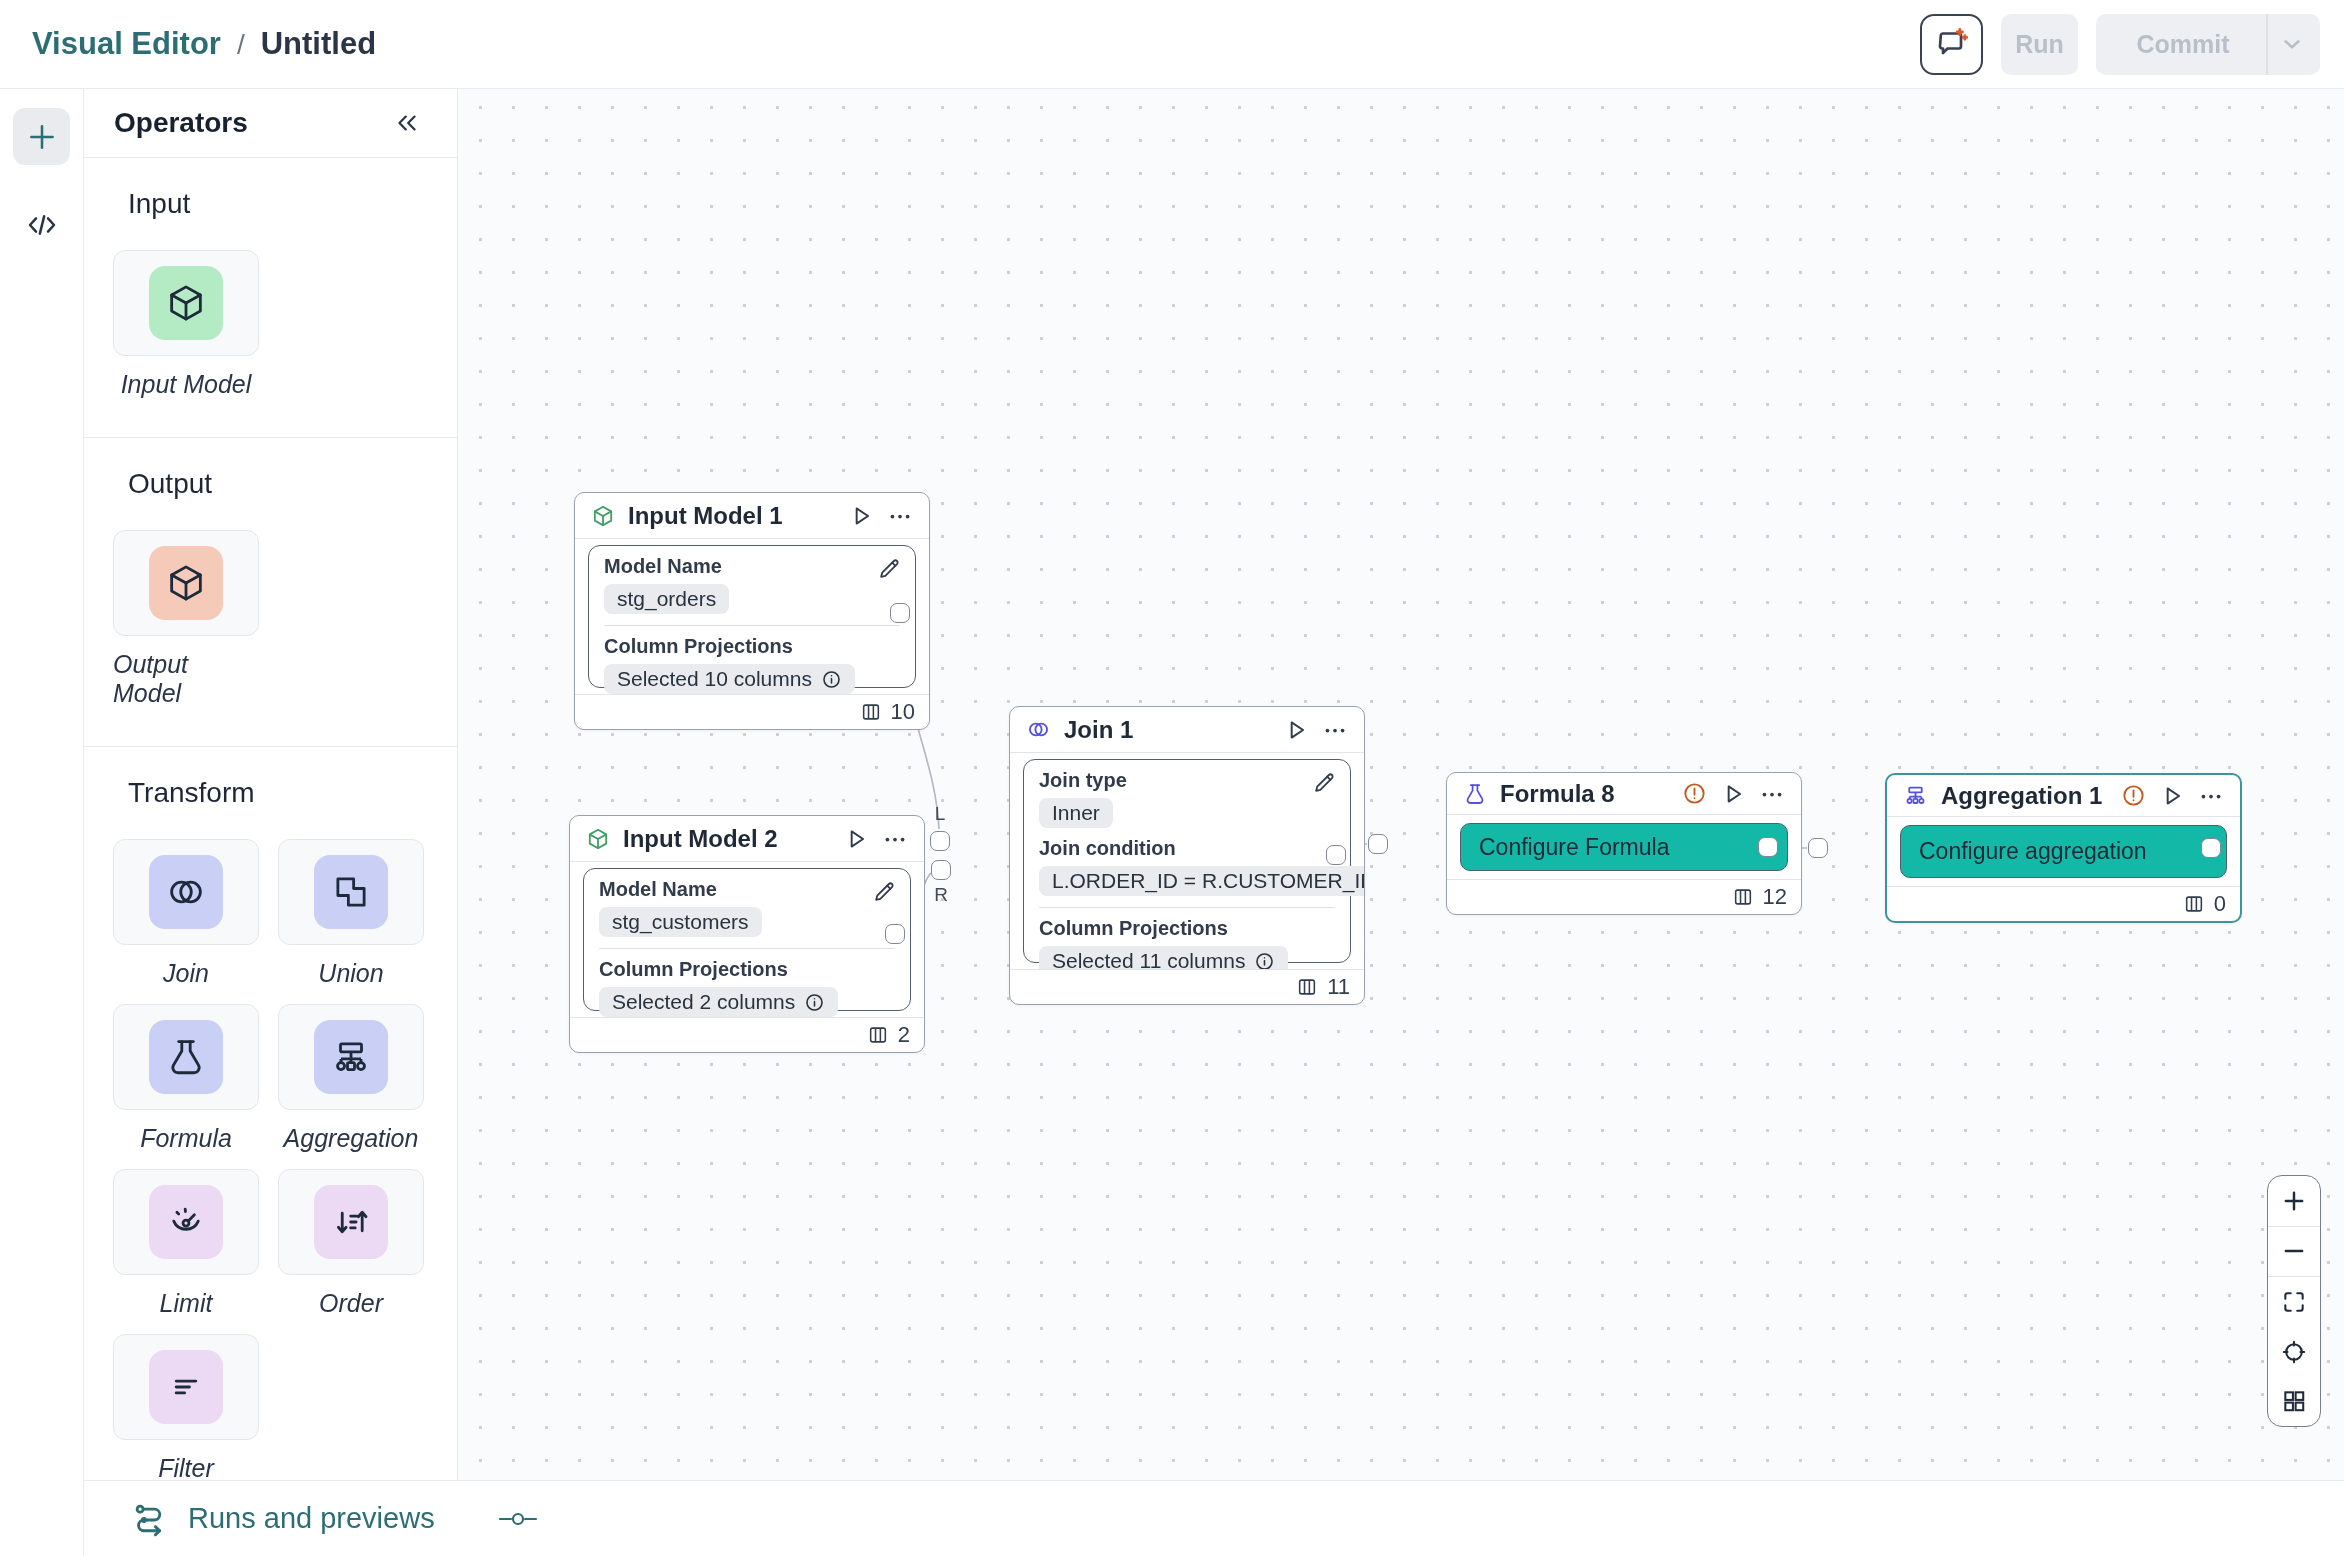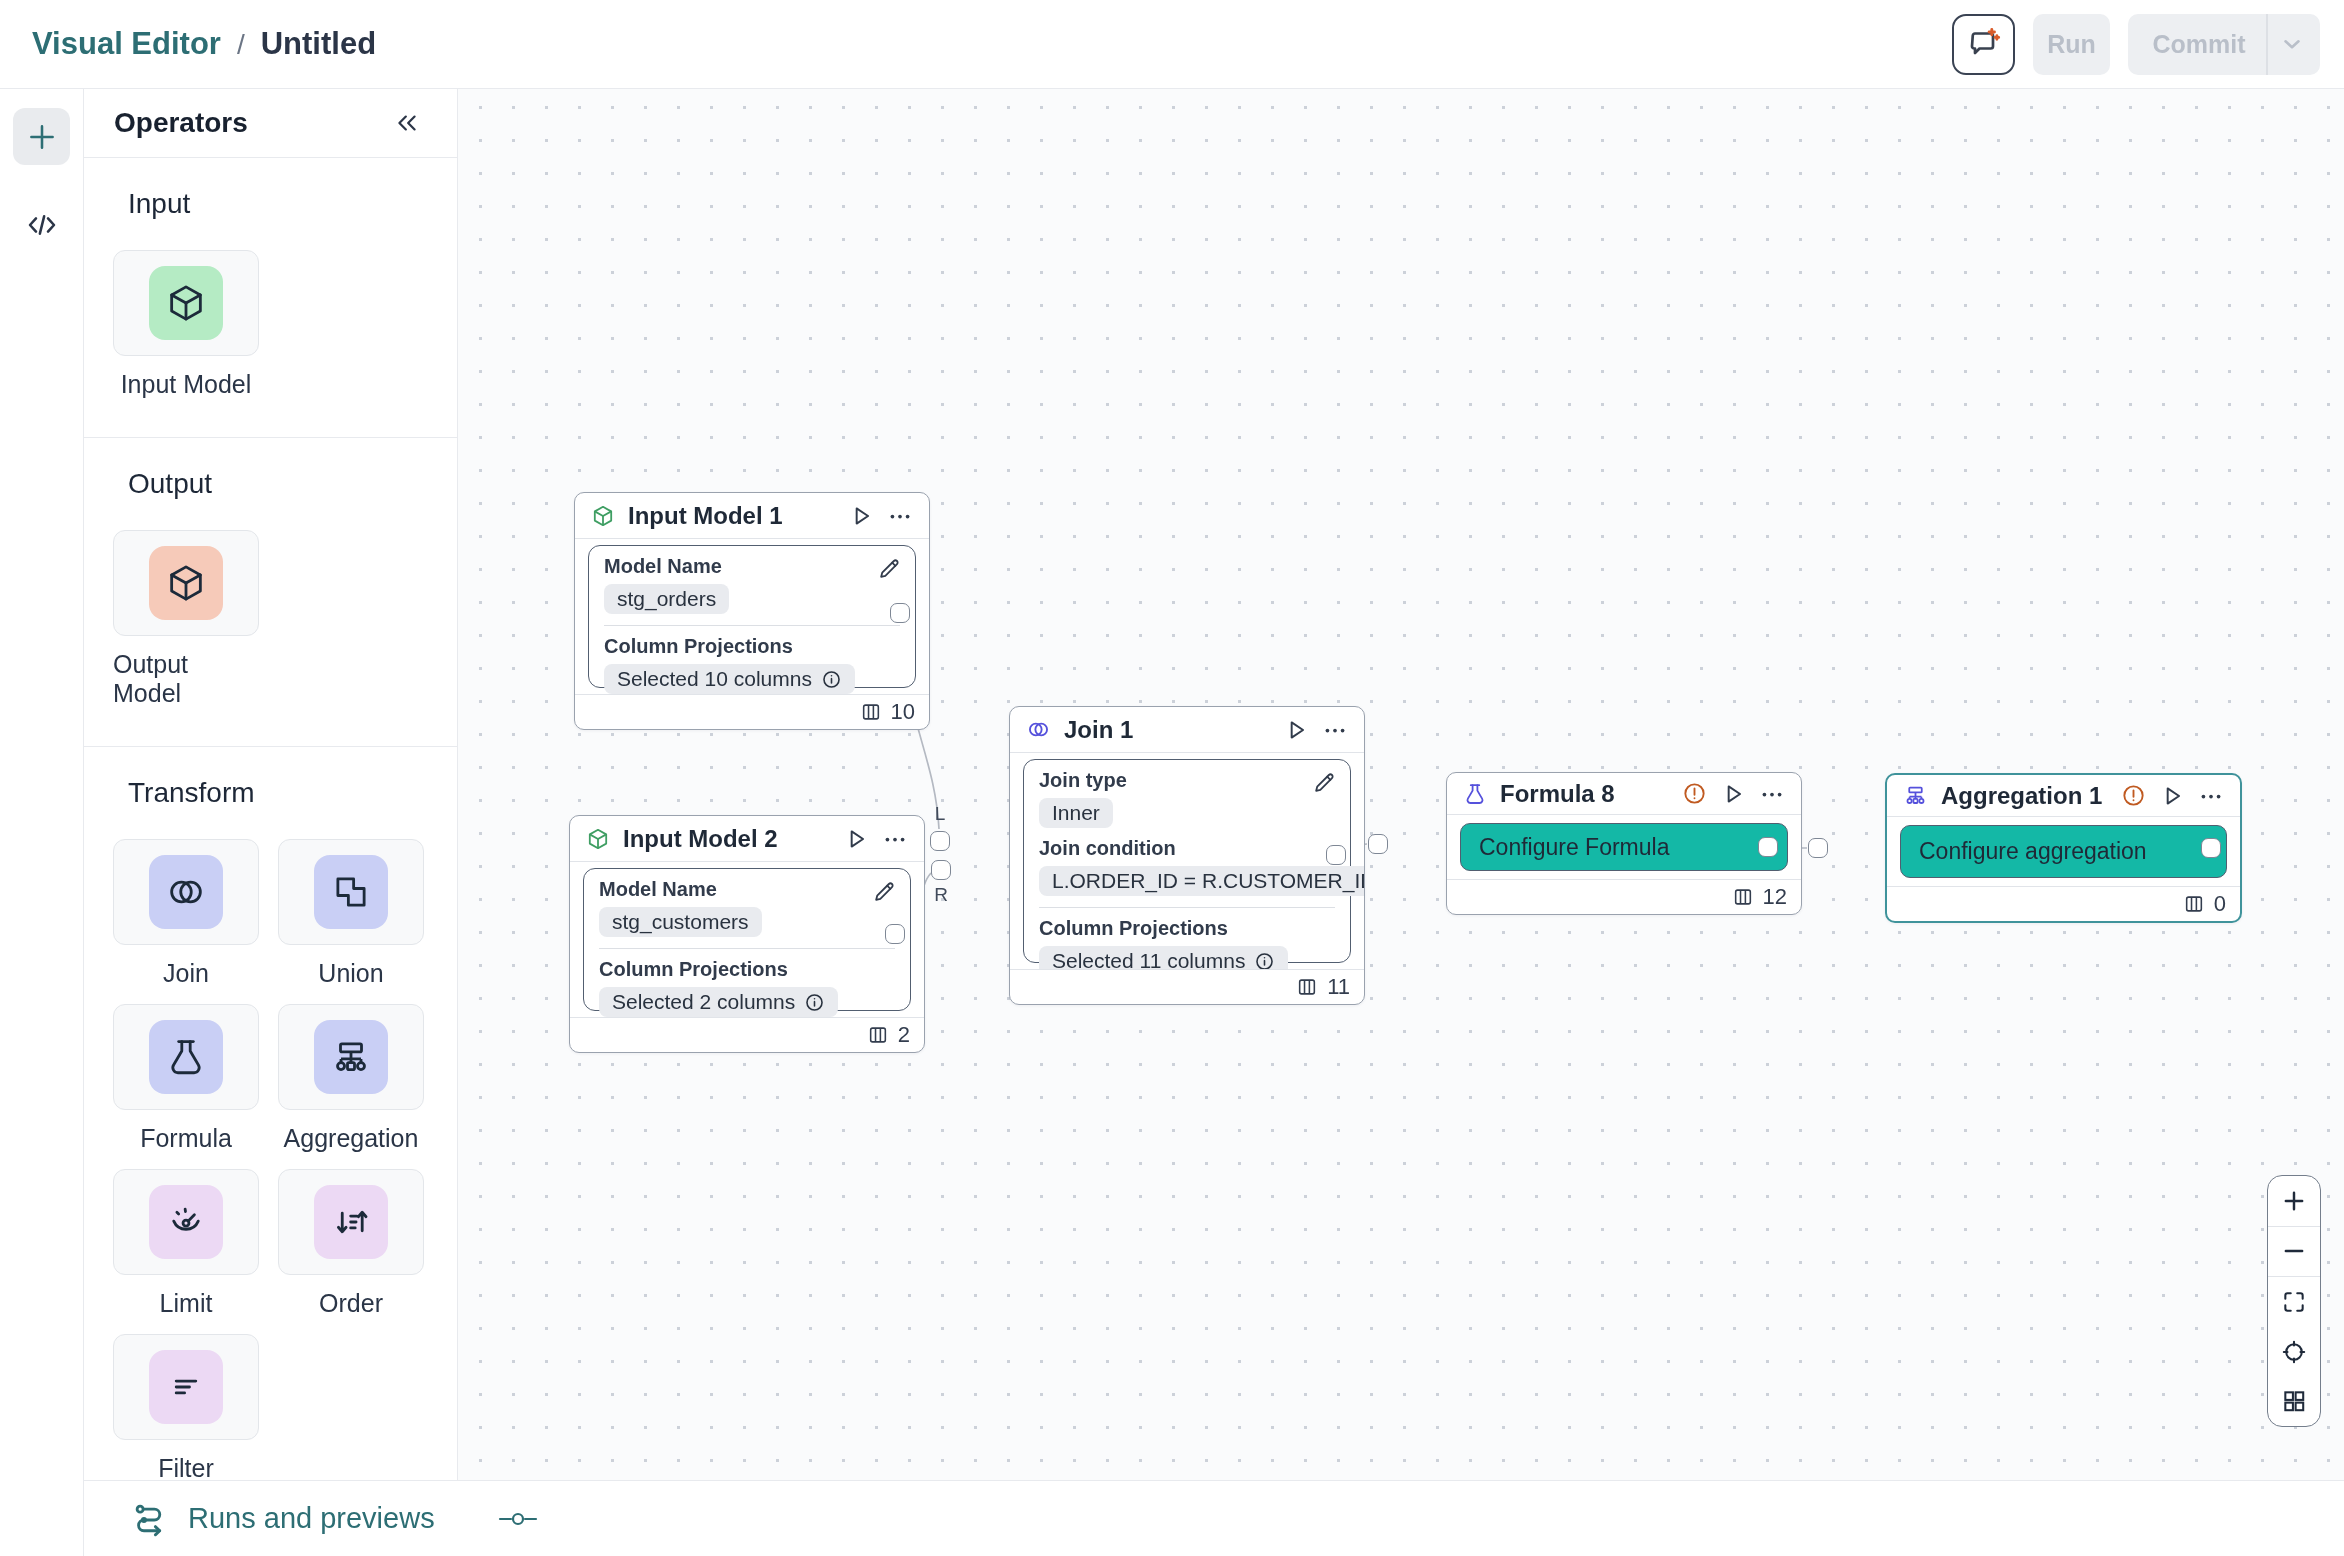--- a/index.html
+++ b/index.html
@@ -13,21 +13,21 @@
   .crumb { display:flex; align-items:baseline; gap:16px;margin-left:8px; }
   .crumb-app { color:#2d6e74; font-size:31px; font-weight:700; }
   .crumb-sep { color:#6b7585; font-size:28px; font-weight:400; }
   .crumb-doc { color:#2b3547; font-size:31px; font-weight:700; }
   .topbar-actions { margin-left:auto; display:flex; align-items:center; gap:18px; }
   .ai-btn { width:63px; height:61px; border:2.5px solid #3a4353; border-radius:14px;
     background:#fff; display:flex; align-items:center; justify-content:center; cursor:pointer; }
   .btn-disabled { background:#edeff2; color:#b9bfc9; font-size:25px; font-weight:600;
     border:none; border-radius:10px; height:61px; display:flex; align-items:center; justify-content:center; }
   .run-btn { width:77px; }
-  .commit-btn { width:192px; padding:4px; }
+  .commit-btn { width:224px; padding:4px; }
   .commit-main { flex:1; text-align:center; }
   .commit-divider { width:2px; height:61px; background:#dde0e5; }
   .commit-caret { width:48px; height:61px; display:flex; align-items:center; justify-content:center; }
 
   
   .left-rail { position:absolute; left:0; top:89px; bottom:0; width:84px; background:#fff;
     border-right:1px solid #e8eaee; display:flex; flex-direction:column; align-items:center; z-index:20; }
   .rail-add { margin-top:19px; width:57px; height:57px; background:#e9ebee; border-radius:12px;
     display:flex; align-items:center; justify-content:center; cursor:pointer; }
   .rail-code { margin-top:40px; width:57px; height:40px; display:flex; align-items:center;
@@ -45,21 +45,21 @@
   .section-label { font-size:28px; color:#1d2737; font-weight:400;margin-left:15px; }
   .op-grid { display:grid; grid-template-columns:146px 146px; column-gap:19px; row-gap:16px; margin-top:30px; }
   .op-item { display:flex; flex-direction:column; align-items:center; cursor:grab; }
   .op-card { width:146px; height:106px; background:#f8f9fa; border:1px solid #e3e6ea; border-radius:12px;
     display:flex; align-items:center; justify-content:center; }
   .op-tile { width:74px; height:74px; border-radius:16px; display:flex; align-items:center; justify-content:center; }
   .tile-green  { background:#b5ebc4; }
   .tile-indigo { background:#c9cff5; }
   .tile-purple { background:#ecd9f4; }
   .tile-salmon { background:#f6cab9; }
-  .op-label { margin-top:14px; font-size:25px; color:#2a3547; }
+  .op-label { margin-top:14px; font-size:25px; color:#2a3547;font-style:italic; }
 
   
   .canvas { position:absolute; left:458px; top:89px; right:0; bottom:76px; background:#fafbfc;
     background-image:radial-gradient(#ccd1d9 1.7px, transparent 1.9px);
     background-size:33px 33px; background-position:6px 2px; overflow:hidden; }
   .edges { position:absolute; left:0; top:0; width:100%; height:100%; pointer-events:none; }
 
   .node { position:absolute; background:#fff; border:1.6px solid #9aa2ae; border-radius:10px;
     display:flex; flex-direction:column; box-shadow:0 1px 3px rgba(30,40,60,.06); cursor:grab;margin-left:47px; }
   .node.selected { border:2.5px solid #3f939b; }

